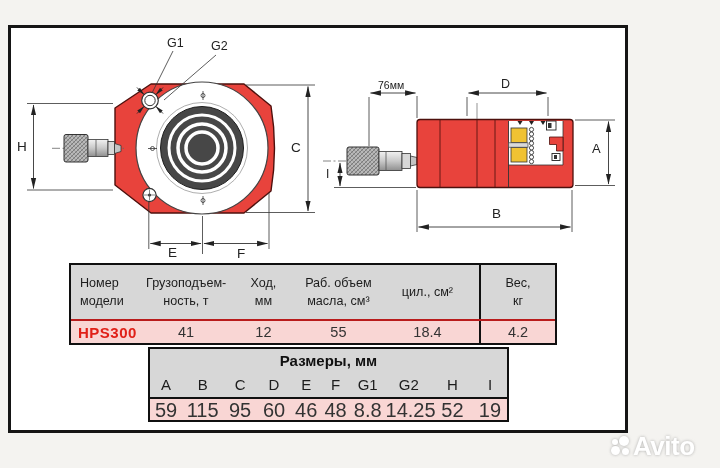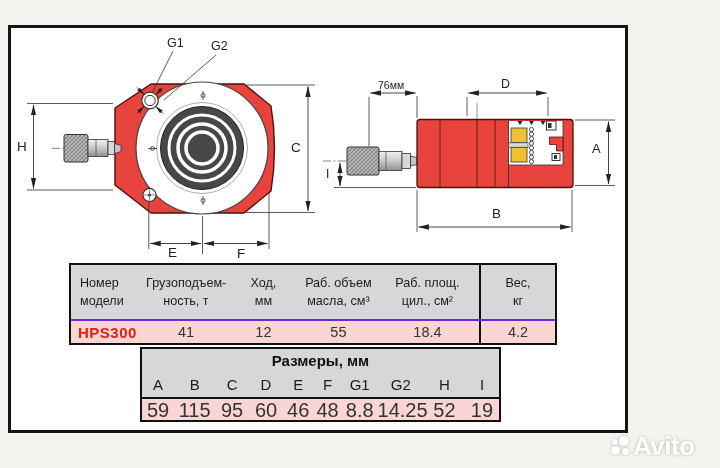--- a/index.html
+++ b/index.html
@@ -18,30 +18,30 @@
     position:absolute;left:69px;top:263px;width:484px;
     border:2px solid #101010;background:#d7d7d7;box-sizing:content-box;
   }
   .spec-head,.spec-vals{
     display:grid;grid-template-columns:15.5% 16.5% 15.5% 15.5% 21.3% 15.7%;
   }
   .spec-head{height:54px;align-items:center;}
   .spec-head .cell{text-align:center;font-size:12.6px;line-height:1.45;color:#1c1c1c;}
   .spec-head .c1{text-align:left;padding-left:9px;}
   .spec-vals{
-    height:22px;background:#f9d6d4;border-top:2px solid #6d28d9;align-items:center;
+    height:22px;background:#f9d6d4;border-top:2px solid #b91c1c;align-items:center;
   }
   .spec-vals .cell{text-align:center;font-size:14.5px;color:#333;}
   .spec-vals .c1{text-align:left;padding-left:7px;font-weight:bold;font-size:15px;
     color:#e02018;letter-spacing:.5px;}
   .spec-table .c6{border-left:2px solid #101010;height:100%;display:flex;
     flex-direction:column;justify-content:center;align-items:center;box-sizing:border-box;}
   
   .size-table{
-    position:absolute;left:140px;top:347px;width:357px;
+    position:absolute;left:148px;top:347px;width:357px;
     border:2px solid #101010;background:#d7d7d7;text-align:center;
   }
   .size-title{height:23px;line-height:24px;font-weight:bold;font-size:15px;color:#111;}
   .size-letters,.size-vals{
     display:grid;grid-template-columns:9% 11.5% 9.5% 9.5% 8.5% 8% 10% 13% 11.5% 9.5%;
     align-items:center;
   }
   .size-letters{height:25px;font-size:15px;color:#1c1c1c;}
   .size-vals{height:21px;background:#f9d6d4;border-top:2px solid #101010;
     font-size:20px;color:#333;}
@@ -272,21 +272,20 @@
     </div>
     <div class="cell">
       <div>Ход,</div>
       <div>мм</div>
     </div>
     <div class="cell">
       <div>Раб. объем</div>
       <div>масла, см³</div>
     </div>
     <div class="cell">
-      <div>Раб. площ.</div>
       <div>цил., см²</div>
     </div>
     <div class="cell c6">
       <div>Вес,</div>
       <div>кг</div>
     </div>
   </div>
   <div class="spec-vals">
     <div class="cell c1">HPS300</div>
     <div class="cell">41</div>

